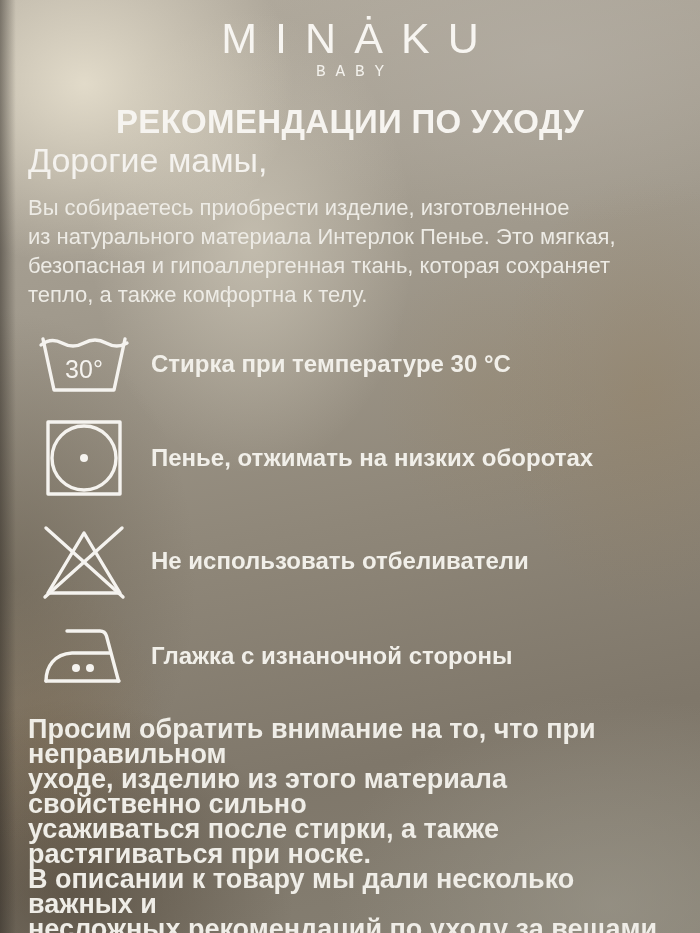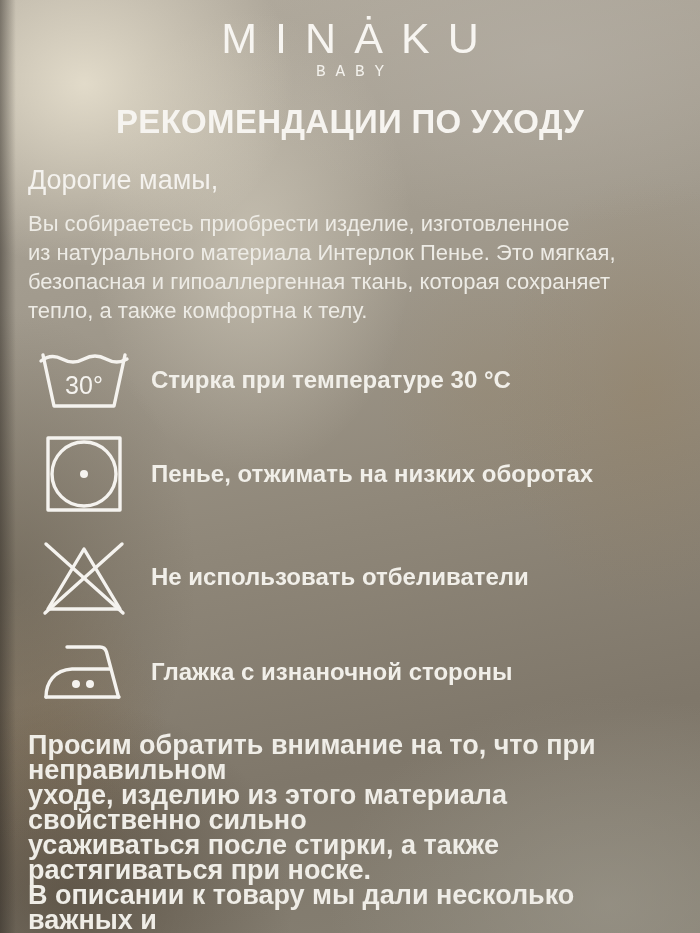--- a/index.html
+++ b/index.html
@@ -48,22 +48,21 @@
   }
   .page-title{
     margin-top:22px;
     text-align:center;
     font-size:33px;
     font-weight:700;
     letter-spacing:.01em;
     color:#f6f4f0;
   }
   .intro-heading{
-    margin-top:24px;
-    font-size:27px;
+    font-size:34px;
     font-weight:400;
     color:#f4f2ee;
   }
   .para{
     margin-top:13px;
     font-size:22px;
     line-height:29px;
     white-space:pre-line;
     color:#edebe5;
   }

